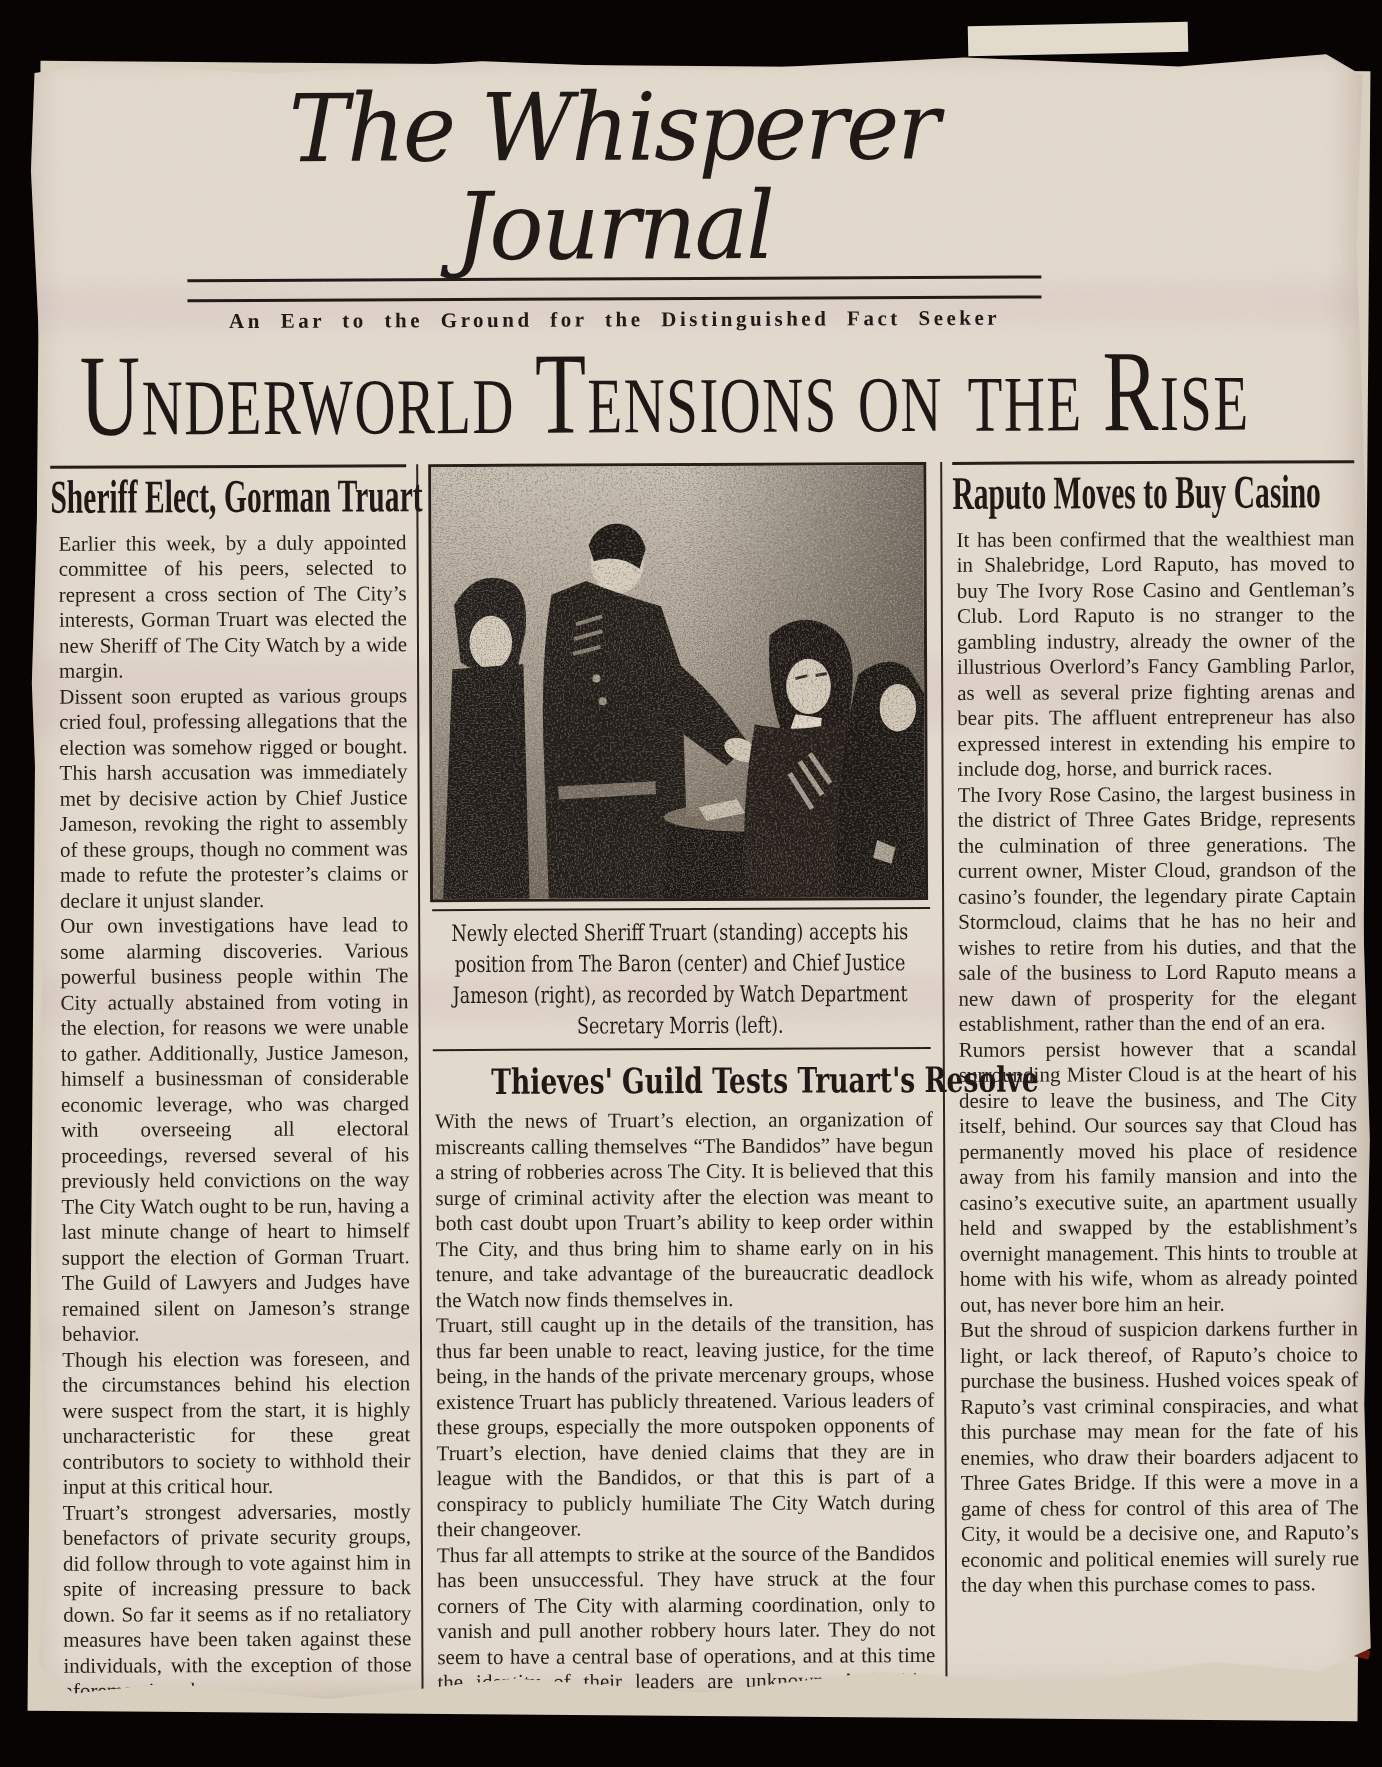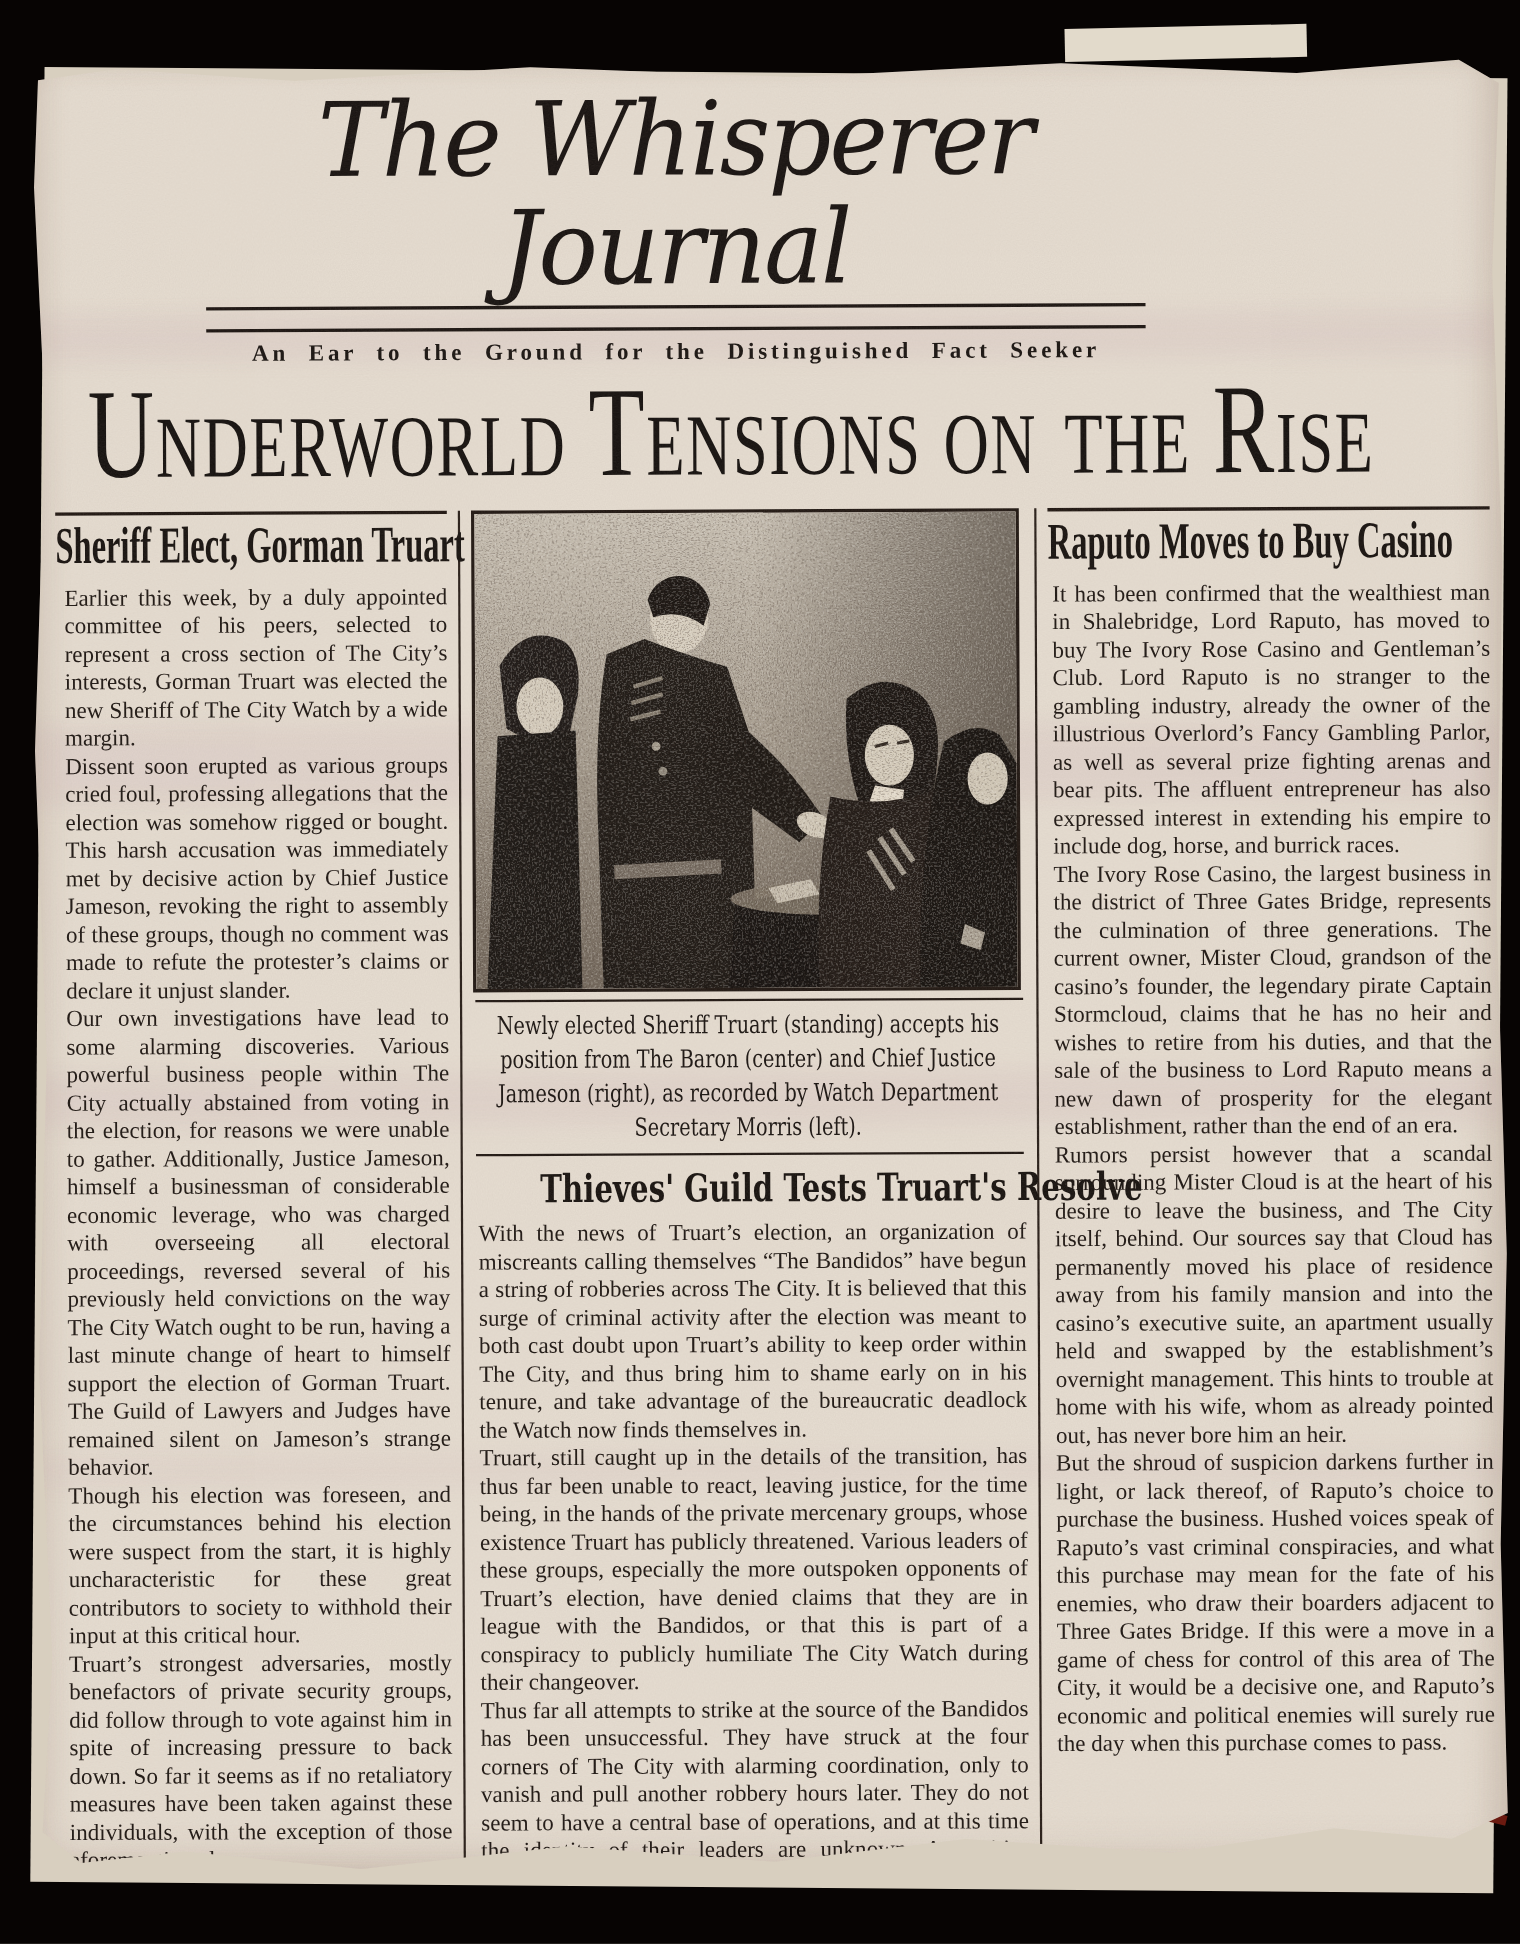--- a/index.html
+++ b/index.html
@@ -1,18 +1,18 @@
 <!DOCTYPE html>
 <html><head>
 <meta charset="utf-8">
 <style>
   html,body{margin:0;padding:0;}
   body{width:1382px;height:1767px;background:#070403;overflow:hidden;
        font-family:"Liberation Serif",serif;}
-  .stage{position:relative;width:1382px;height:1767px;background:#070403;overflow:hidden;}
+  .stage{position:relative;width:1382px;height:1767px;background:#070403;overflow:hidden;border-radius:25px;}
 
   
   .back-sheet{position:absolute;background:#d8cfbf;}
   .bs-bottom{left:34px;top:66px;width:1330px;height:1650px;transform:rotate(.45deg);}
   .bs-topright{left:968px;top:24px;width:220px;height:30px;transform:rotate(-1.2deg);background:#e2dacb;}
   .red-strip{position:absolute;}
   .rs1{left:148px;top:92px;width:665px;height:5px;background:#5c1409;transform:rotate(-1.3deg);}
   .rs2{left:112px;top:138px;width:650px;height:4px;background:#7b2410;transform:rotate(-1.1deg);}
   .rs3{left:150px;top:132px;width:560px;height:3px;background:#e6ddcd;transform:rotate(-1.1deg);}
   .rs4{left:1330px;top:1646px;width:40px;height:9px;background:#6b1a10;transform:rotate(14deg);}

